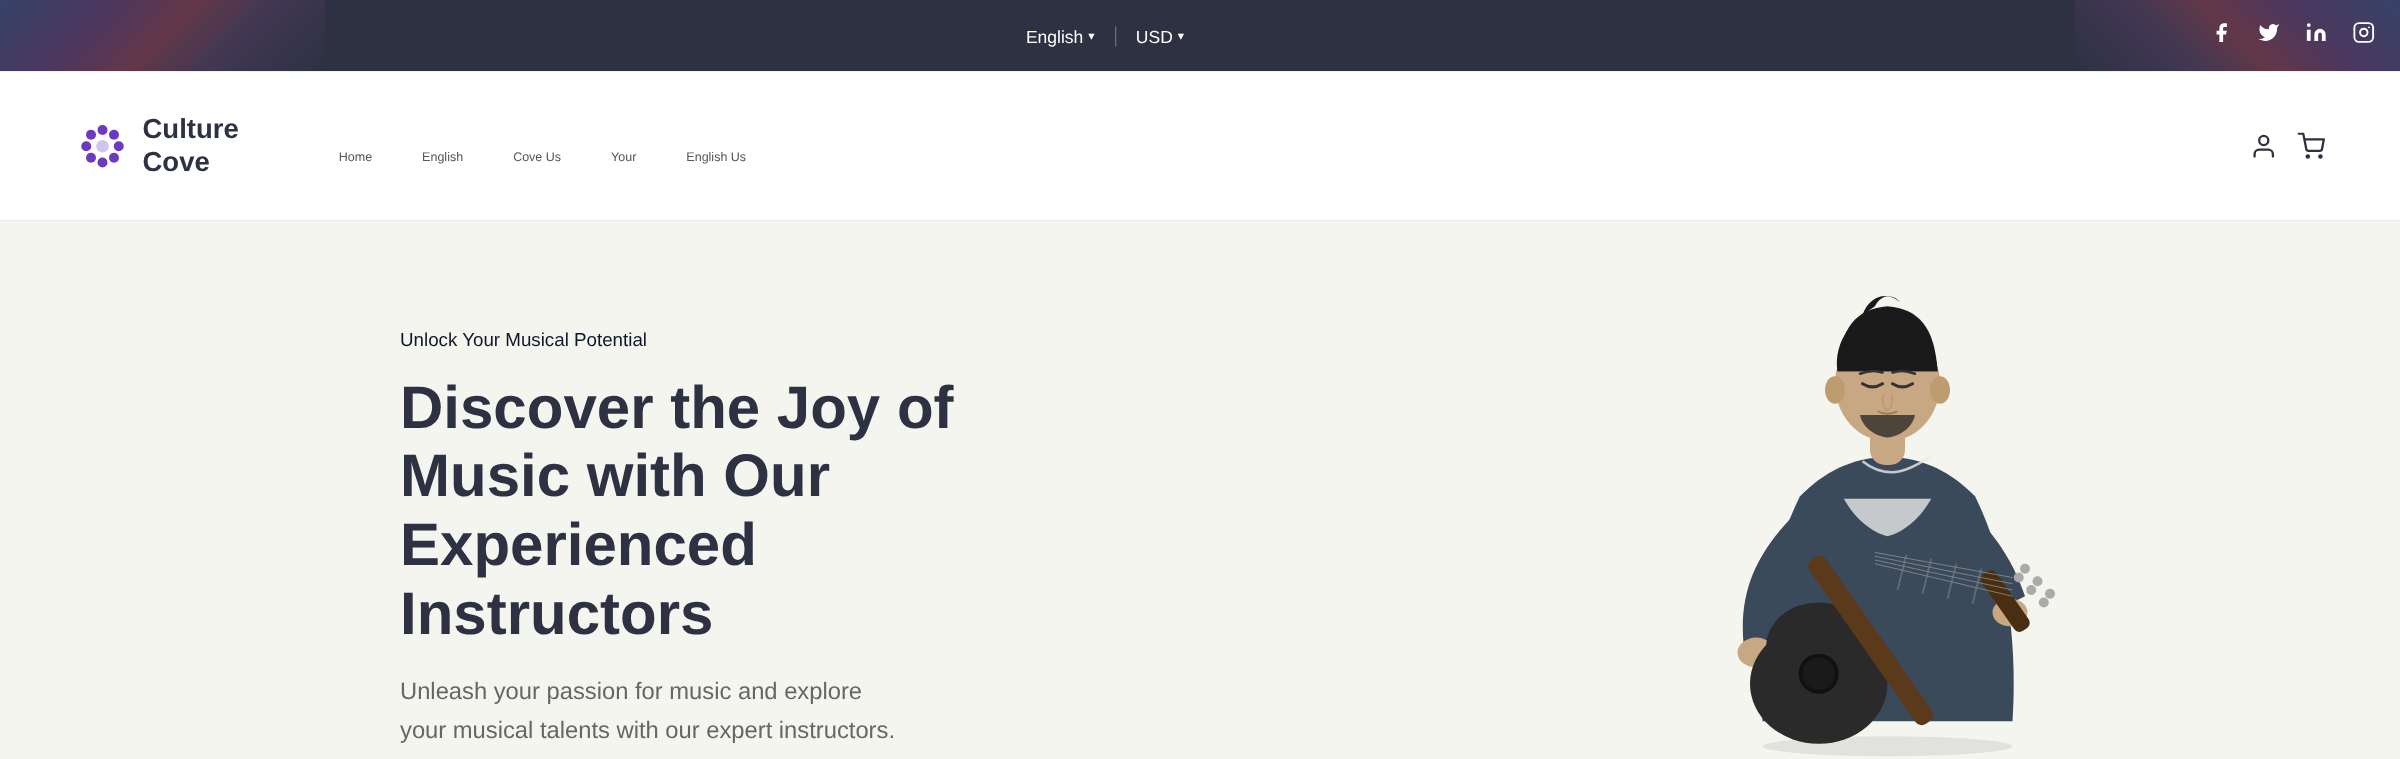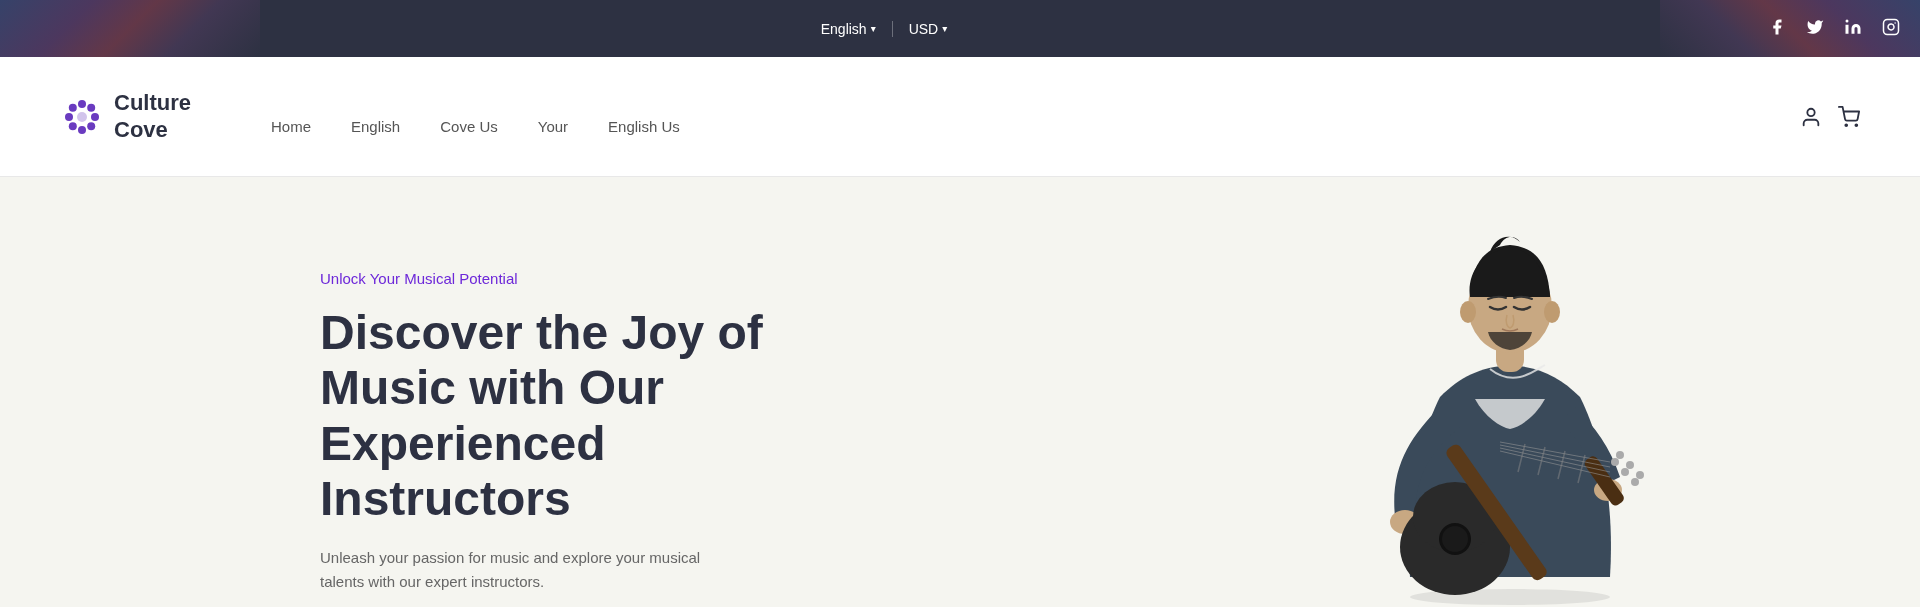--- a/index.html
+++ b/index.html
@@ -103,21 +103,21 @@
       display: block;
     }
     .nav-links {
       display: flex;
       align-items: center;
       gap: 40px;
       flex: 1;
     }
     .nav-link {
       color: #555;
-      font-size: 15px;
+      font-size: 10px;
       text-decoration: none;
       cursor: pointer;
       font-weight: 400;
       margin-top: 20px;
     }
     .nav-icons {
       display: flex;
       align-items: center;
       gap: 16px;
     }
@@ -139,35 +139,35 @@
       align-items: center;
       padding: 60px 60px 0 320px;
       position: relative;
       overflow: hidden;
     }
     .hero-content {
       max-width: 480px;
       padding-top: 20px;
     }
     .hero-eyebrow {
-      color: #6d28d9;
+      color: #0f172a;
       font-size: 15px;
       font-weight: 500;
       margin-bottom: 18px;
     }
     .hero-title {
       font-size: 48px;
       font-weight: 800;
       color: #2d3142;
       line-height: 1.15;
       margin-bottom: 20px;
     }
     .hero-subtitle {
       color: #666;
-      font-size: 15px;
+      font-size: 19px;
       line-height: 1.6;
       max-width: 400px;
     }
 
     
     .hero-image-area {
       position: absolute;
       right: 200px;
       bottom: 0;
       width: 420px;

